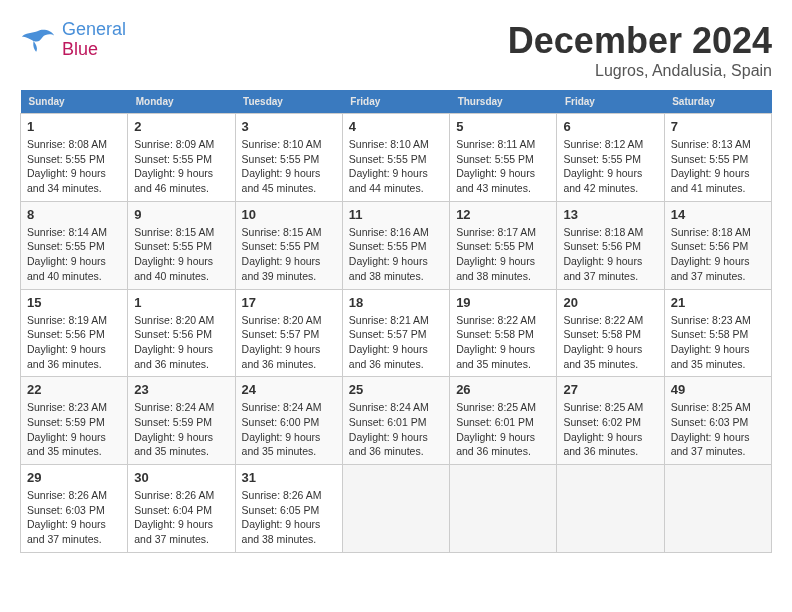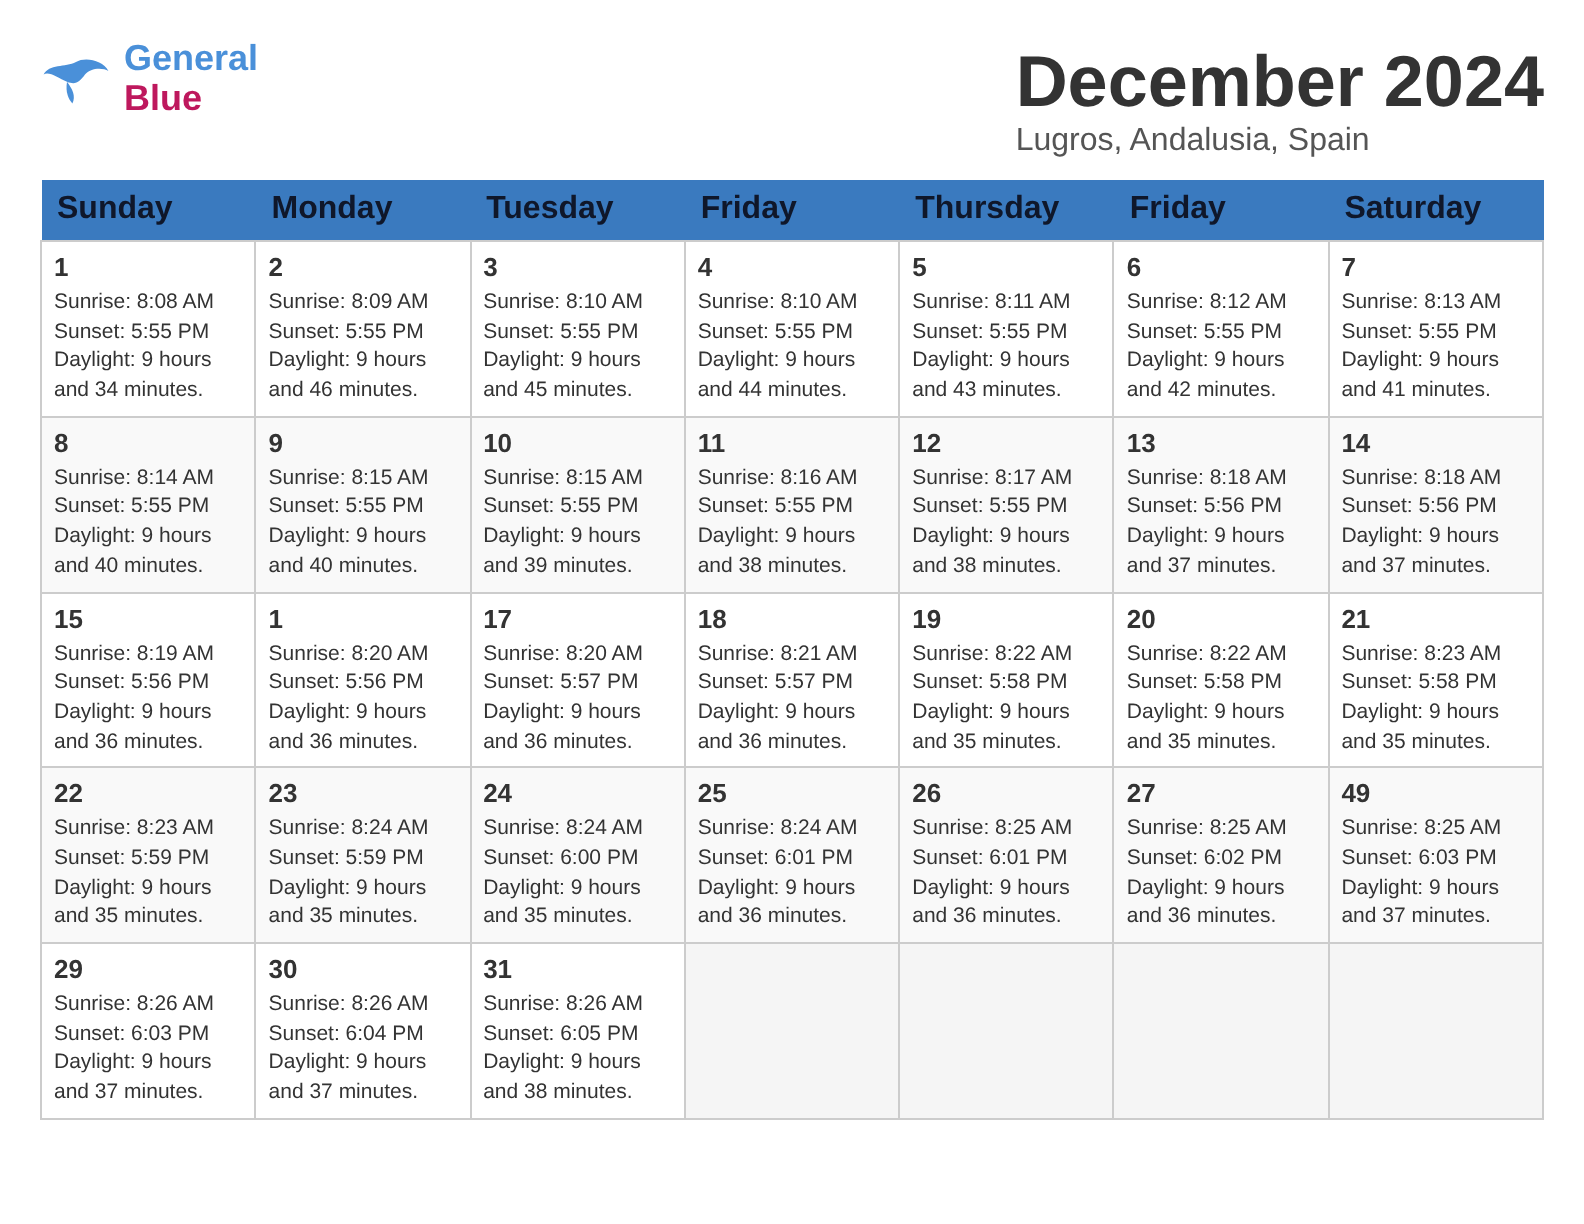--- a/index.html
+++ b/index.html
@@ -16,53 +16,54 @@
       align-items: flex-start;
       margin-bottom: 10px;
     }
     .logo {
       display: flex;
       align-items: center;
       gap: 6px;
     }
     .logo-text {
       font-size: 18px;
-      font-weight: bold;
+      font-weight: normal;
       color: #333;
       line-height: 1.1;
     }
     .logo-text span {
       color: #4a90d9;
     }
     .logo-bird {
       width: 36px;
       height: 28px;
     }
     .title-section {
+      text-align: right;
     }
     .month-title {
       font-size: 36px;
       font-weight: bold;
       color: #333;
     }
     .location-title {
       font-size: 16px;
       color: #555;
     }
     .calendar {
       width: 100%;
       border-collapse: collapse;
       font-size: 11px;
     }
     .calendar th {
       background-color: #3a7abf;
-      color: #0f172a;
+      color: #e5e5e5;
       text-align: left;
       padding: 6px 8px;
-      font-size: 16px;
+      font-size: 10px;
       font-weight: bold;
     }
     .calendar td {
       border: 1px solid #ccc;
       vertical-align: top;
       padding: 5px 6px;
       width: calc(100% / 7);
       min-height: 80px;
       color: #333;
     }

